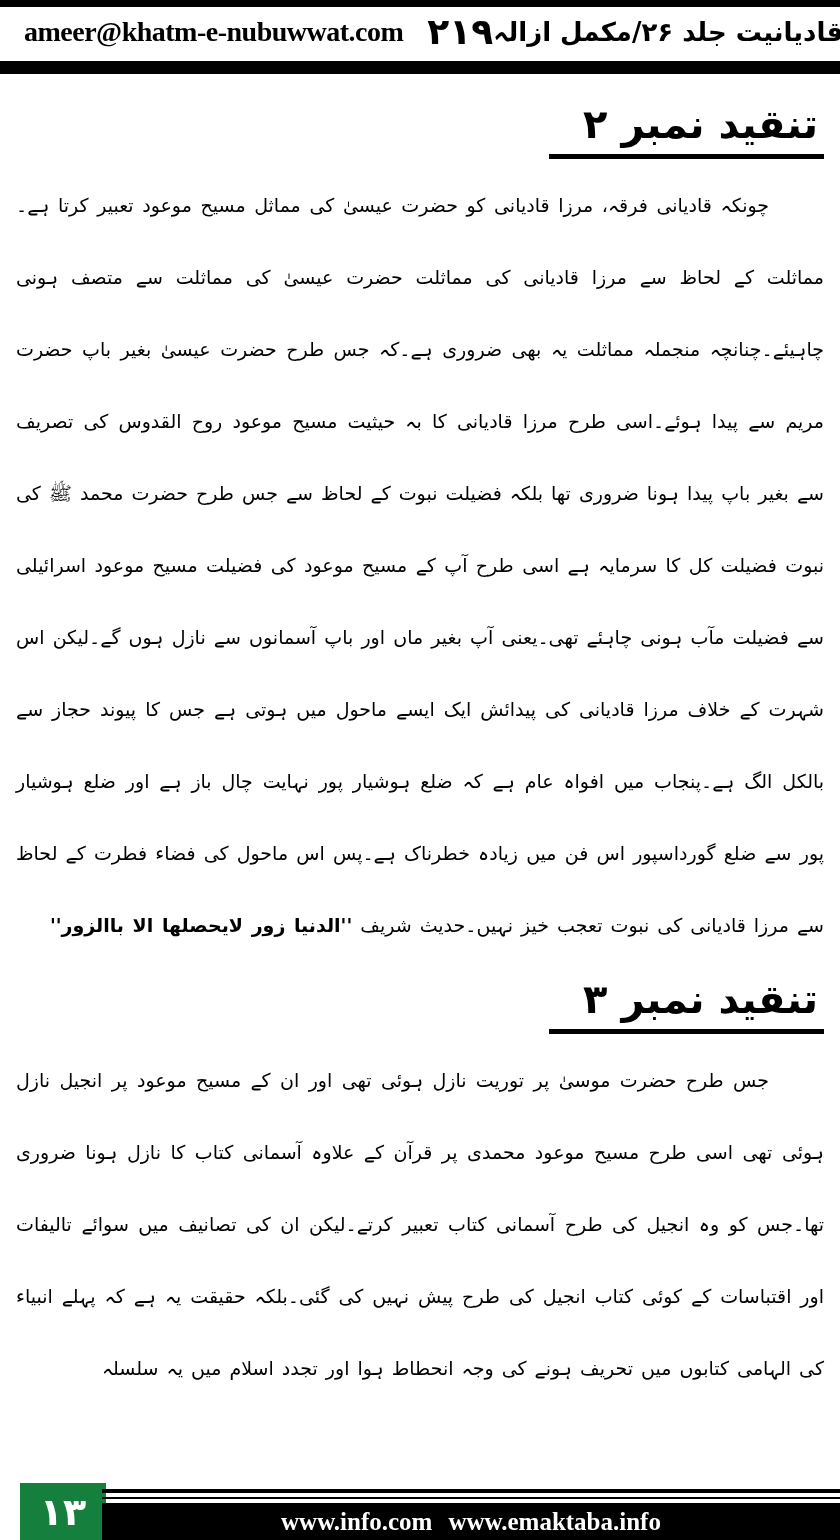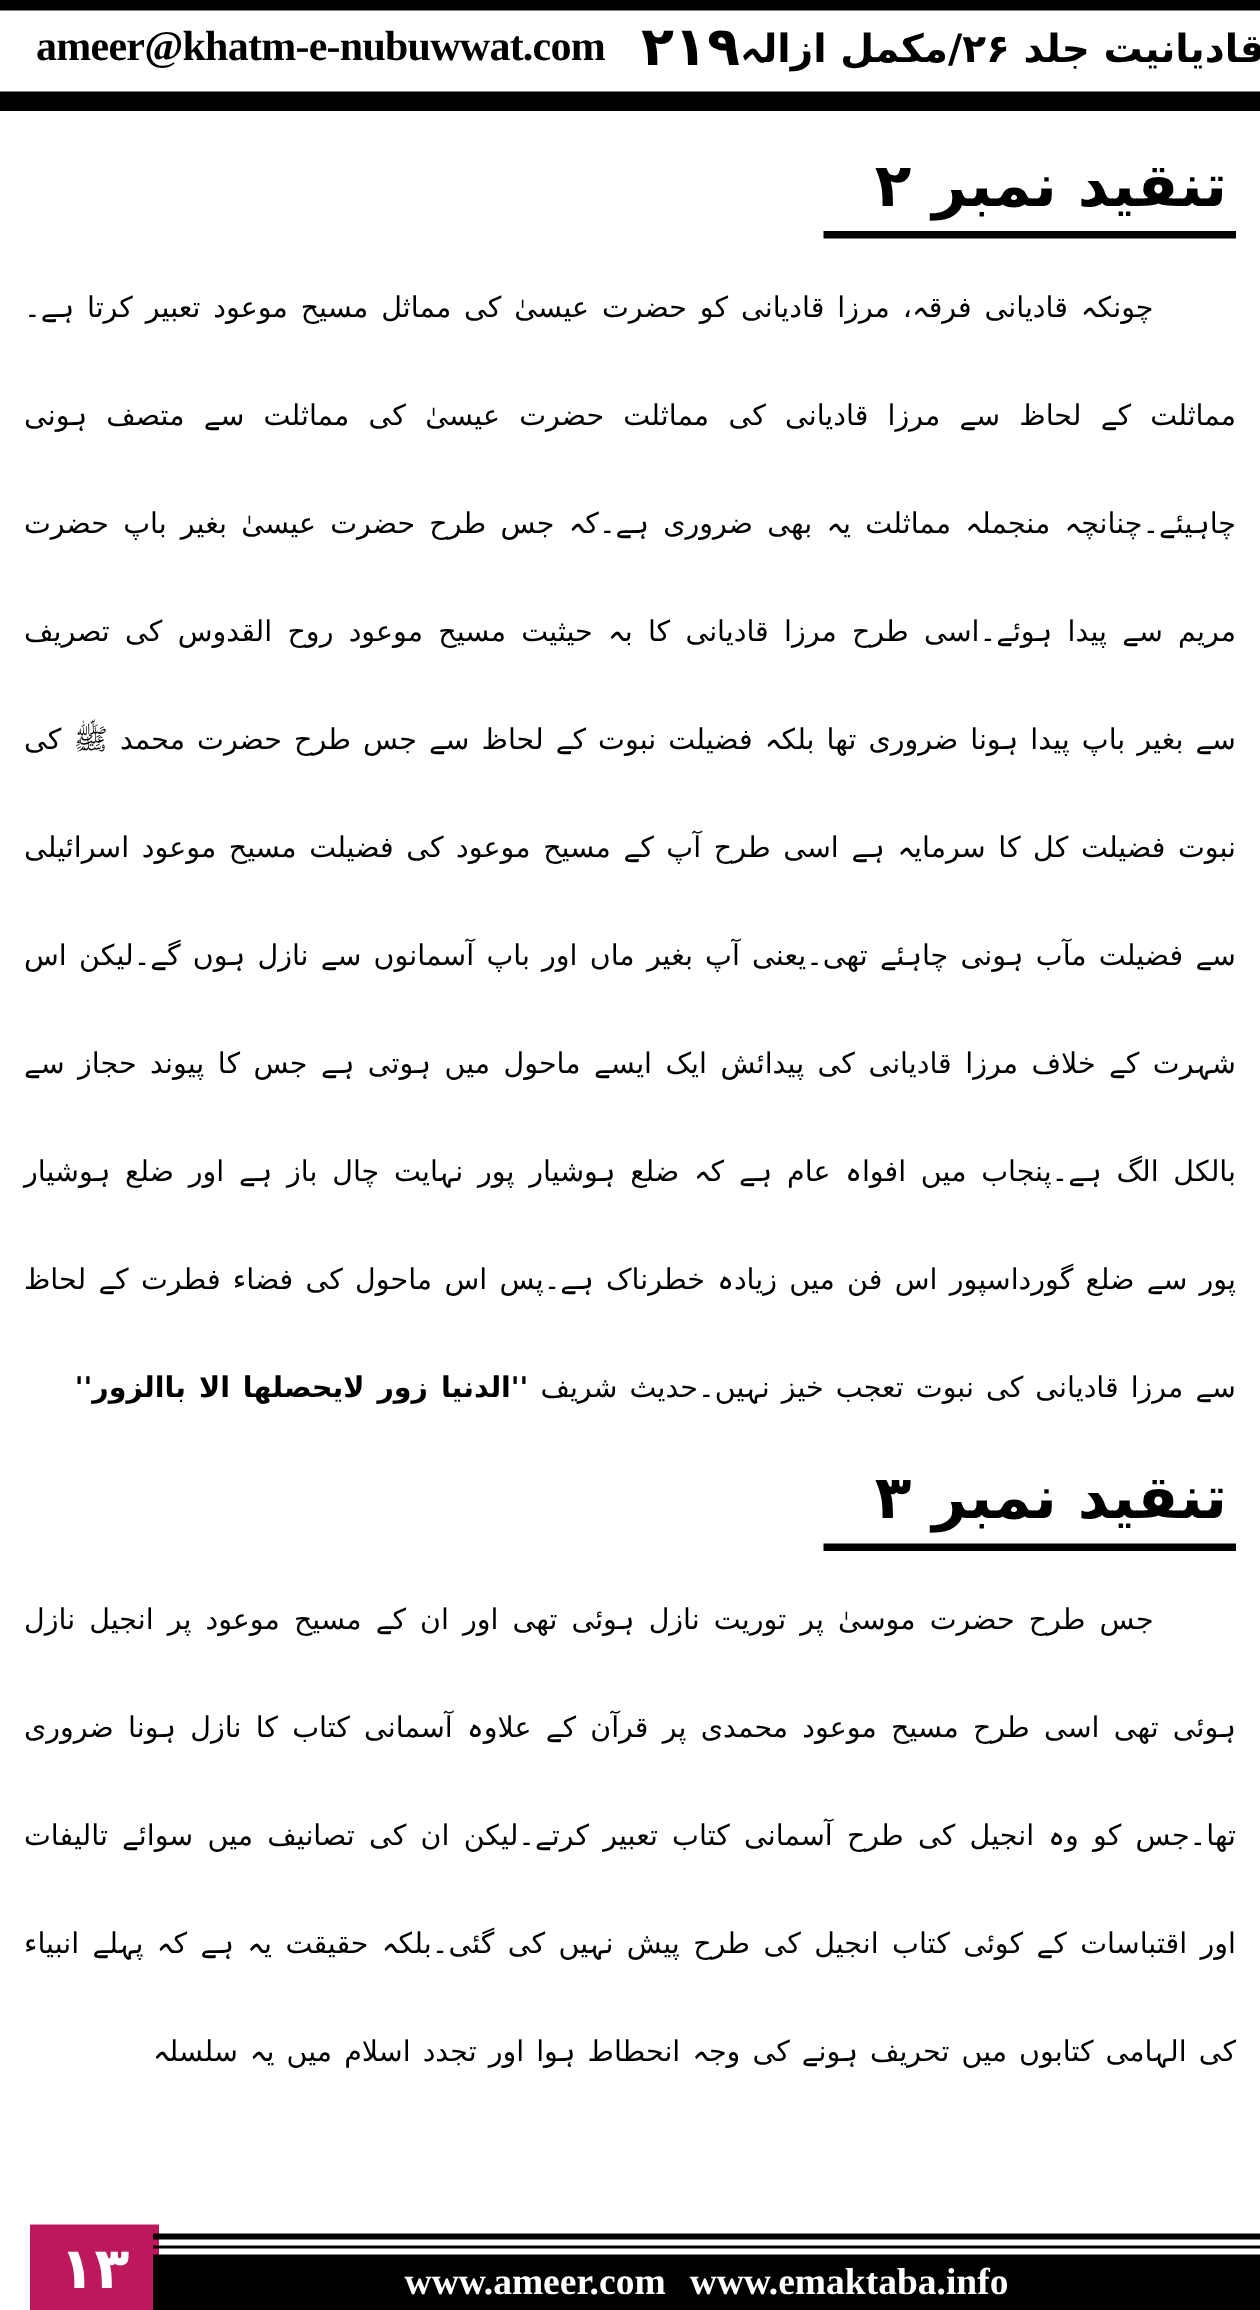--- a/index.html
+++ b/index.html
@@ -65,21 +65,21 @@
     text-indent:55px;
     word-spacing:2px;
   }
   .quote {
     font-weight:bold;
     unicode-bidi:embed;
     direction:rtl;
   }
   .footer-box {
     position:absolute; left:20px; bottom:0; width:86px; height:57px;
-    background:#be185d; color:#fff;
+    background:#15803d; color:#fff;
     display:flex; align-items:center; justify-content:center;
     font-size:38px; font-weight:bold;
   }
   .footer-lines {
     position:absolute; left:102px; right:0; bottom:41px;
   }
   .footer-lines .line1 { height:4px; background:#000; margin-bottom:4px; }
   .footer-lines .line2 { height:2px; background:#000; }
   .footer-bar {
     position:absolute; left:102px; right:0; bottom:0; height:37px;
@@ -129,15 +129,15 @@
 </div>
 
 <div class="footer-box">
   <span>۱۳</span>
 </div>
 <div class="footer-lines">
   <div class="line1"></div>
   <div class="line2"></div>
 </div>
 <div class="footer-bar">
-  <span>www.ameer.com</span>
+  <span>www.info.com</span>
   <span>www.emaktaba.info</span>
 </div>
 
 </body></html>

